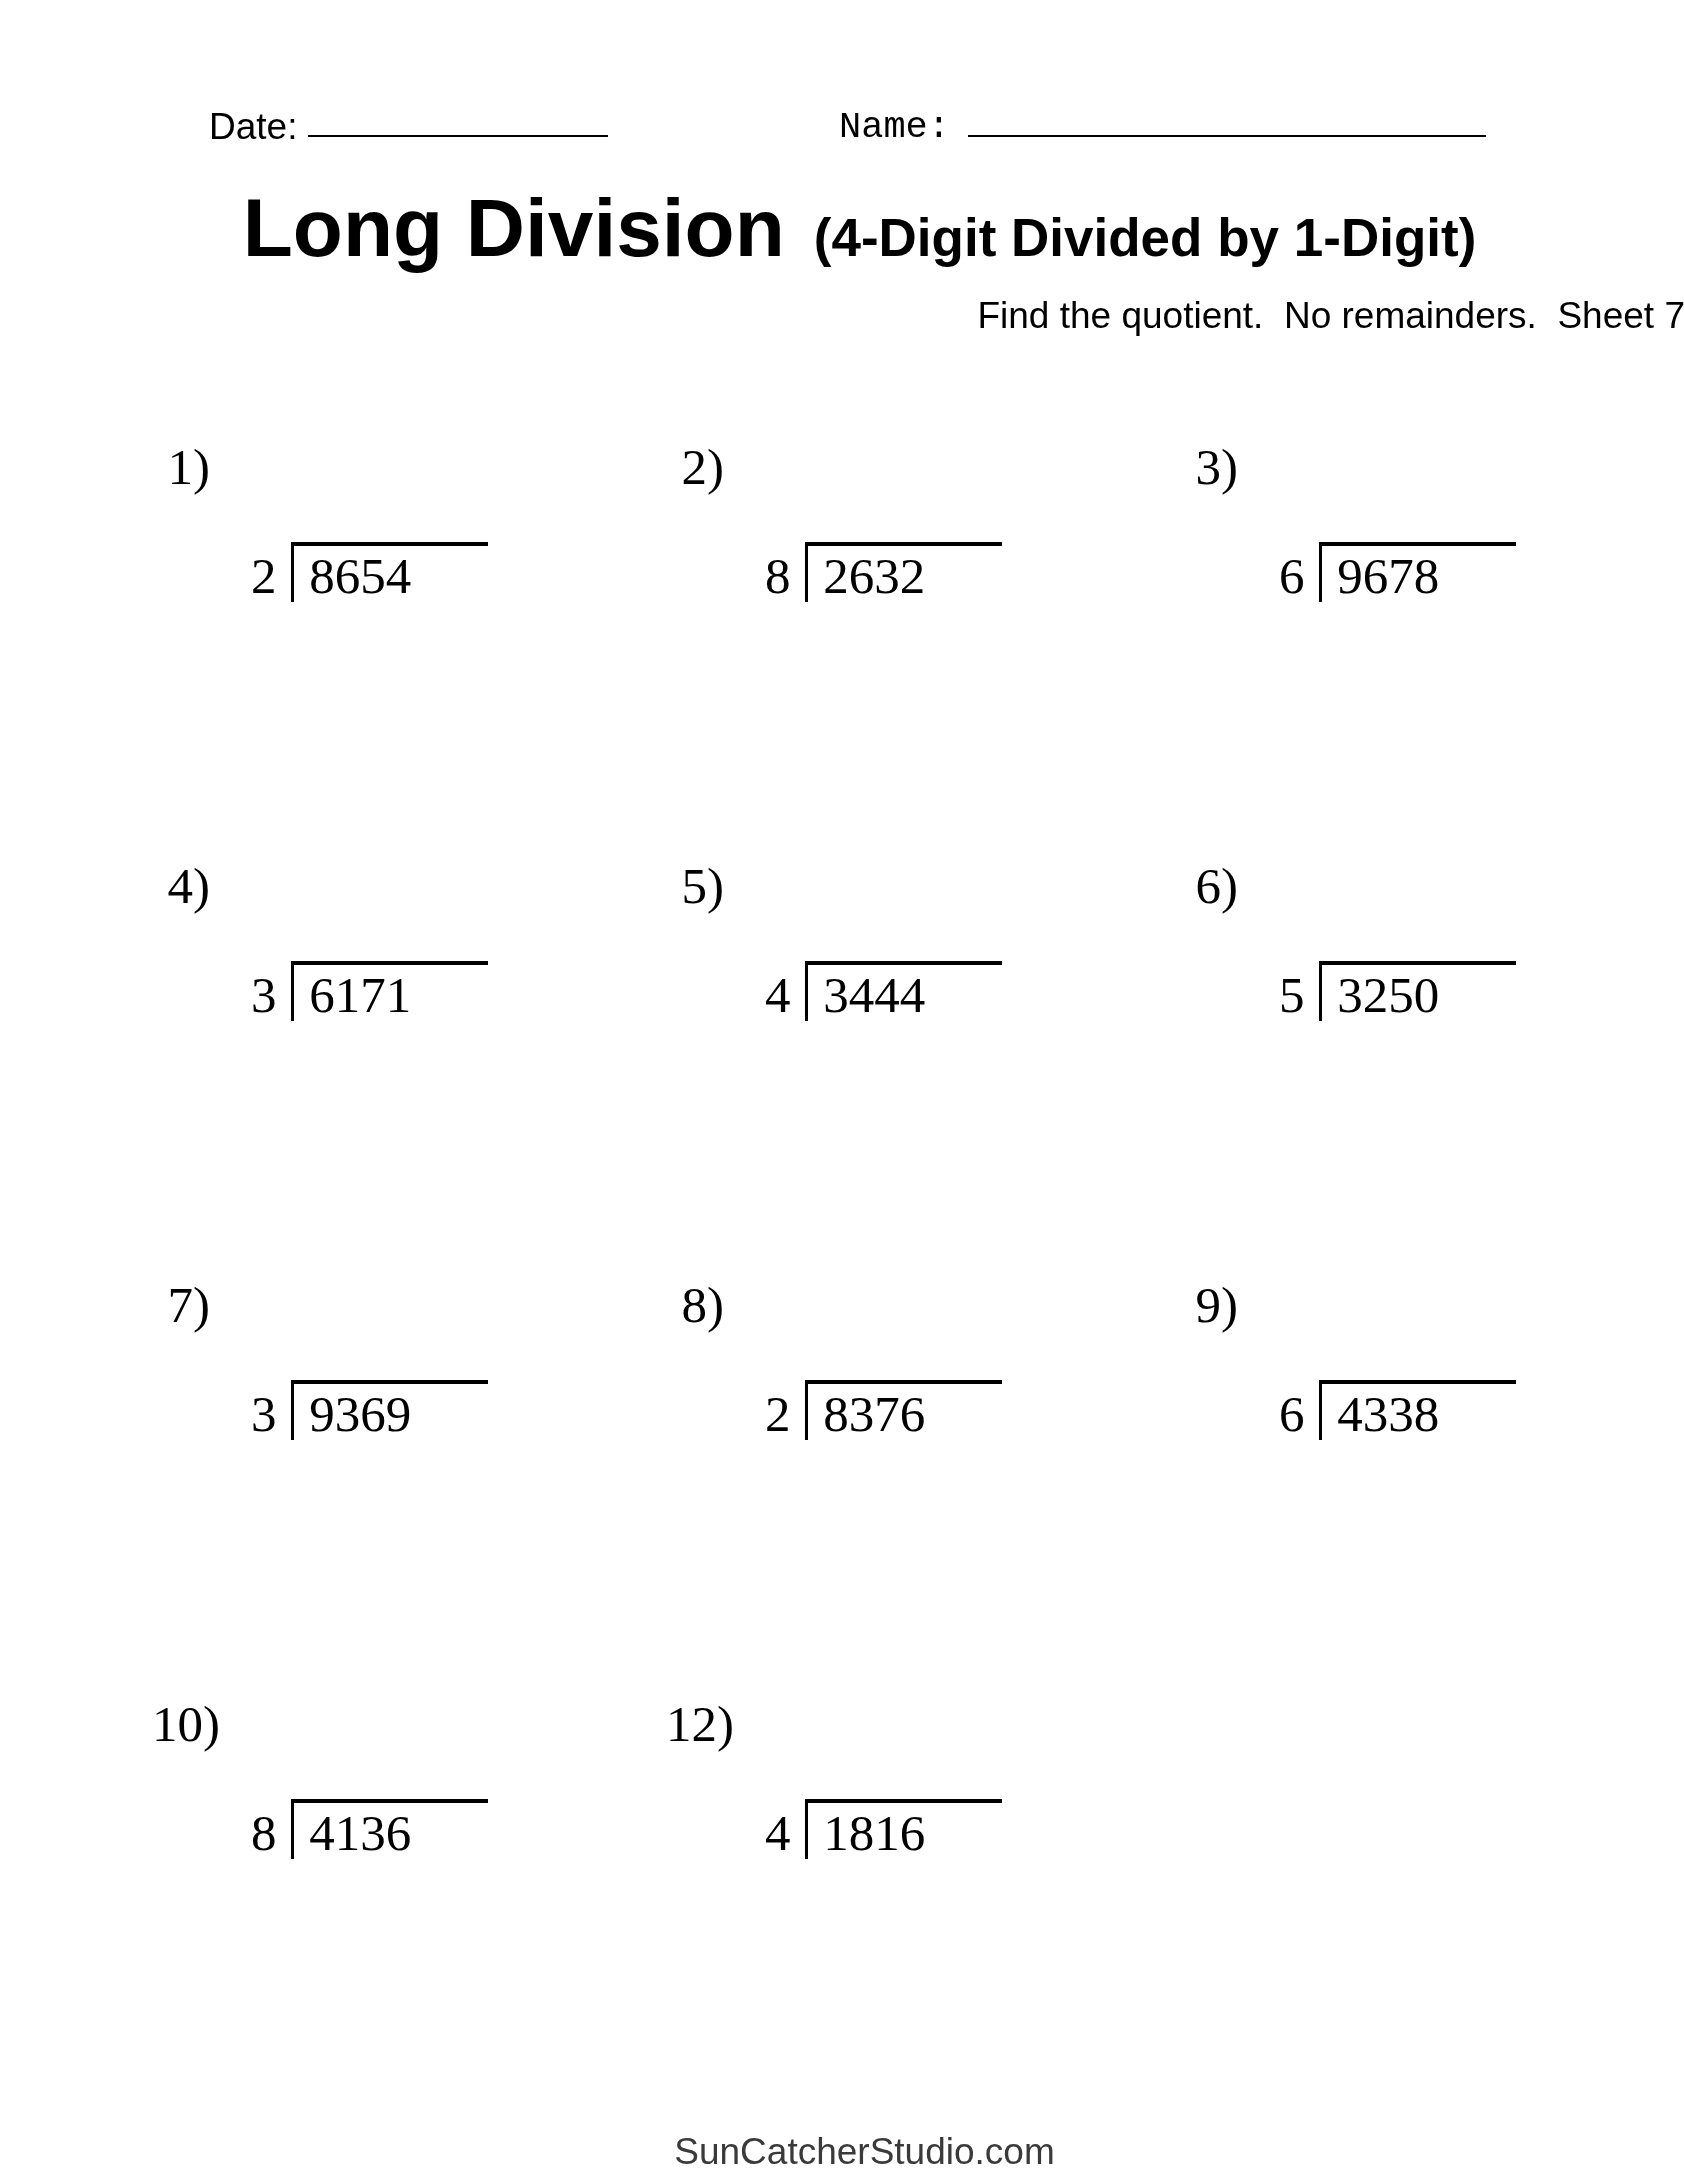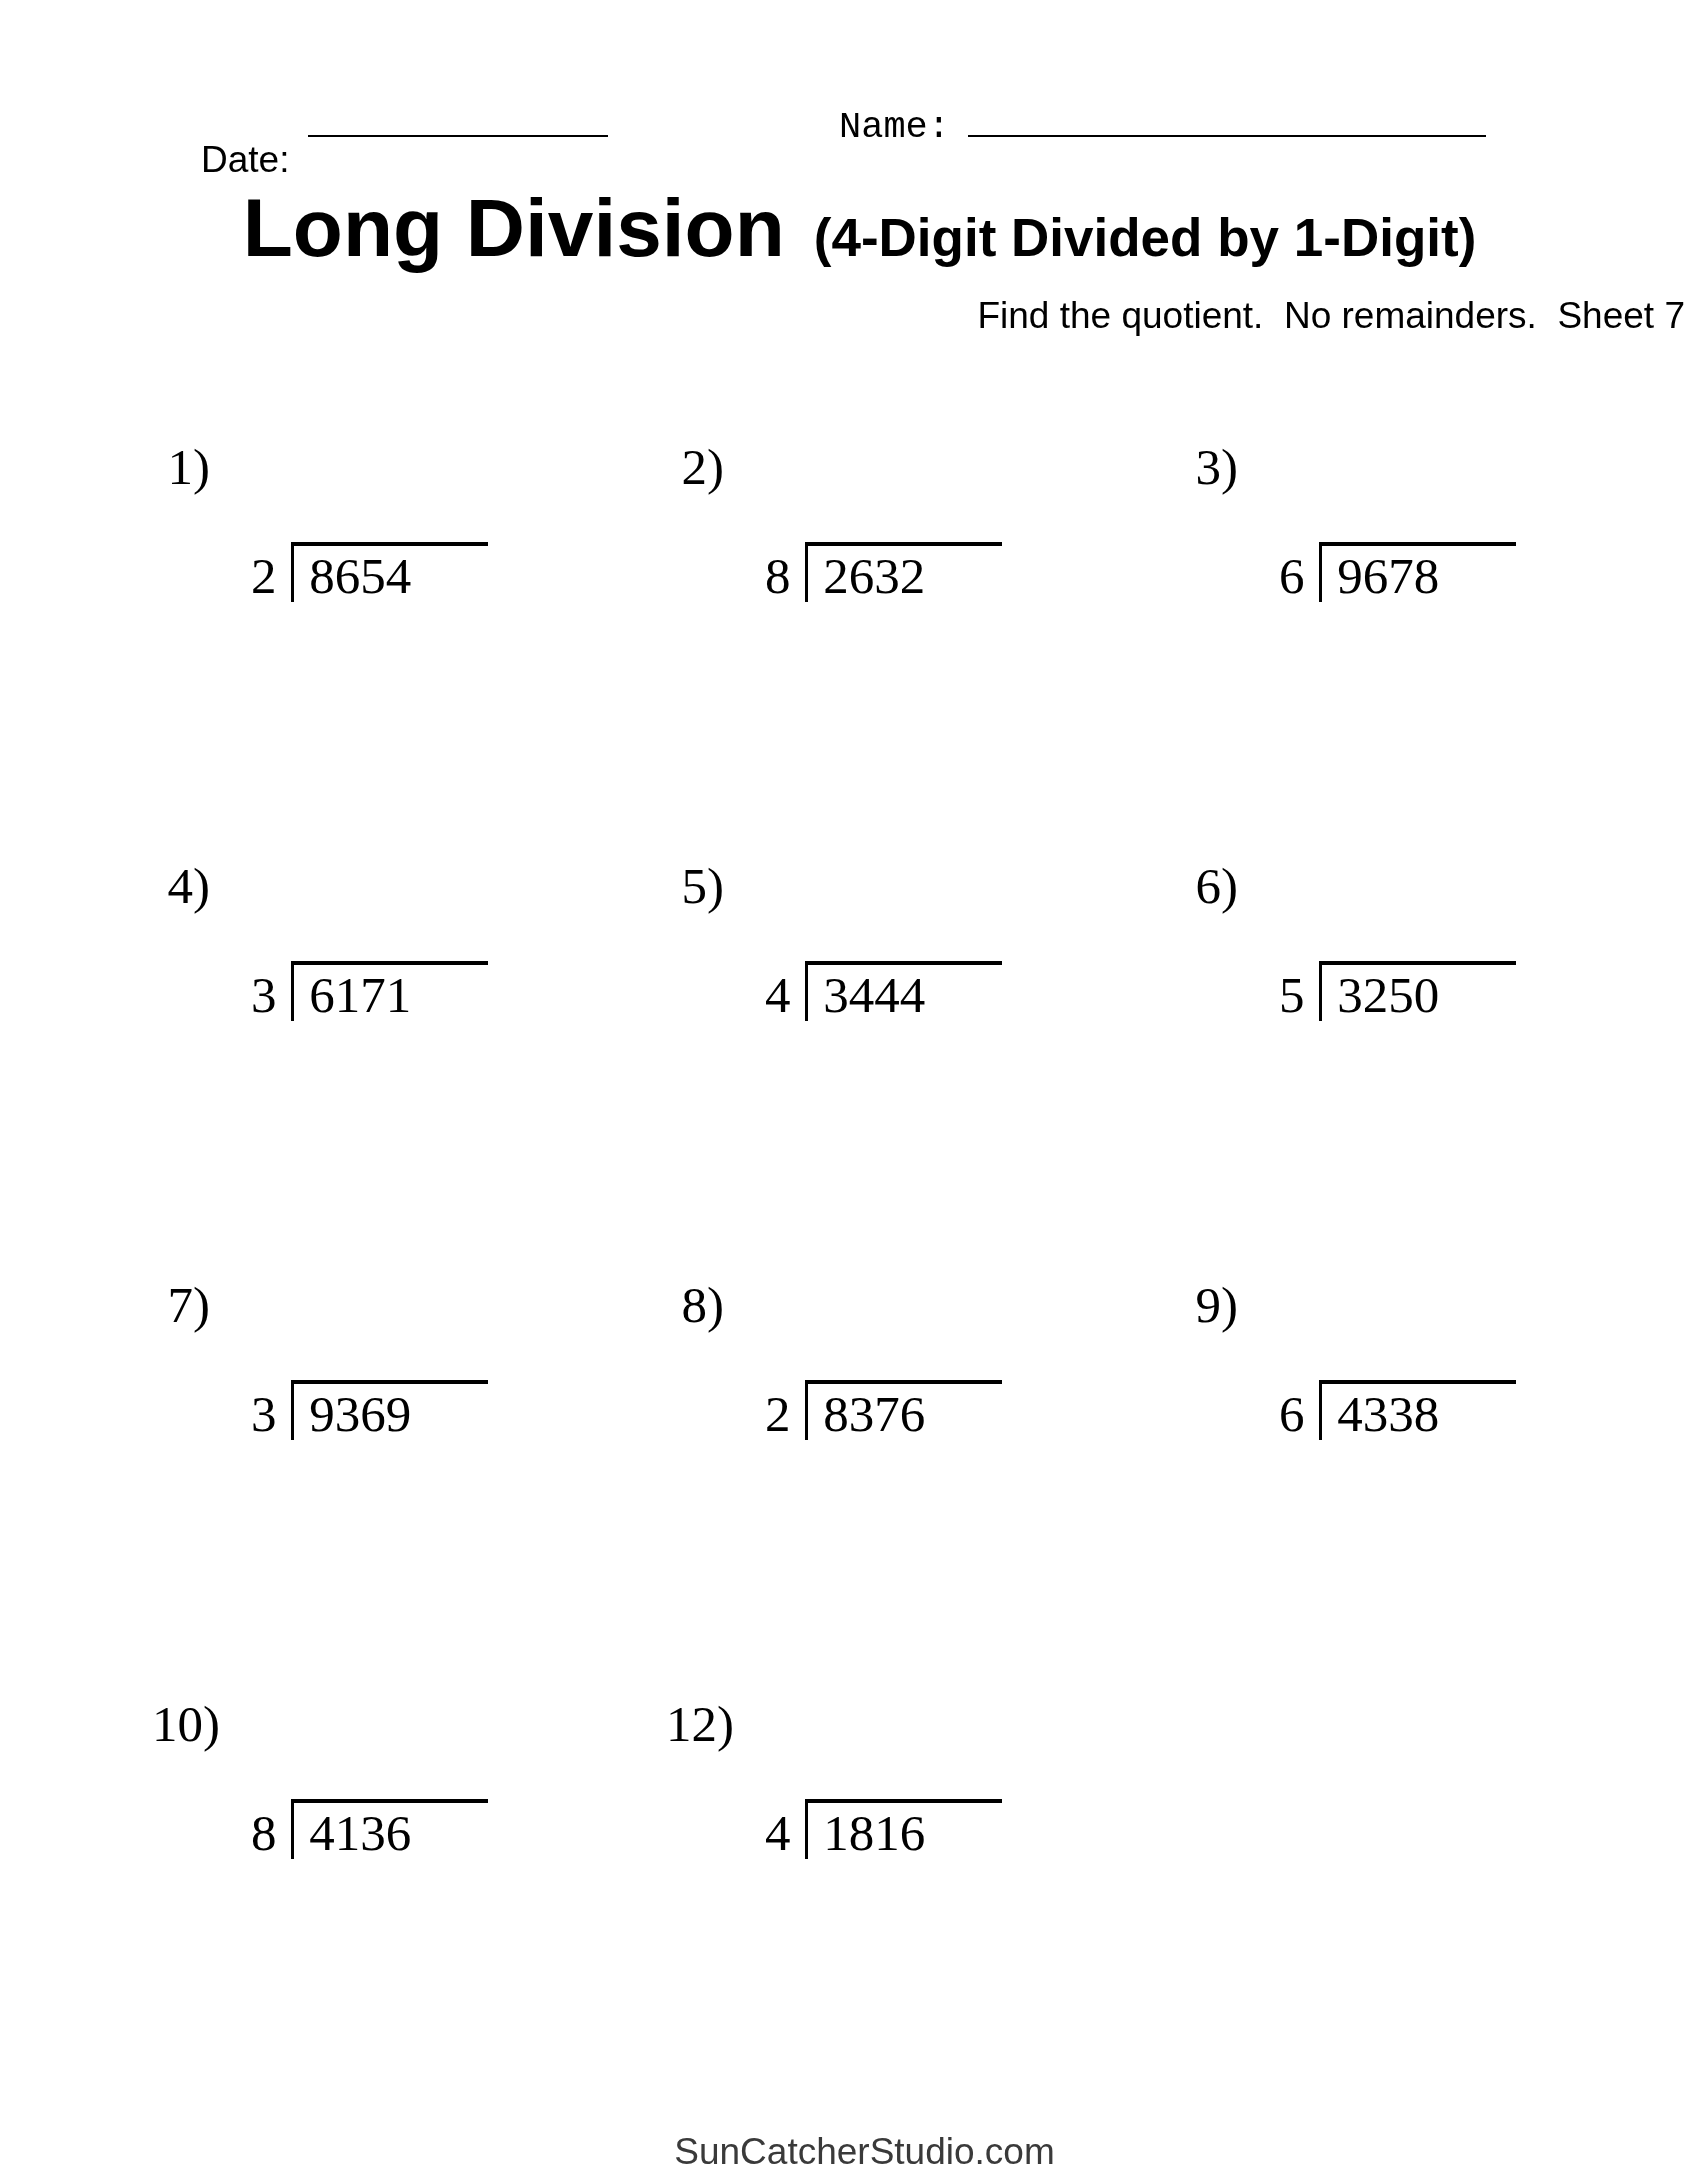--- a/index.html
+++ b/index.html
@@ -14,21 +14,21 @@
   }
 
   
   .hdr-label {
     position: absolute;
     top: 106px;
     font-size: 37px;
     font-weight: 400;
     color: #000;
   }
-  .date-label { left: 201px; margin-top: 33px; }
+  .date-label { left: 209px; }
   .name-label { left: 839px; font-family: Liberation Mono, monospace; }
   .write-line {
     position: absolute;
     top: 101px;
     height: 36px;
     border-bottom: 2.6px solid #000;
   }
   .date-line { left: 308px; width: 300px; }
   .name-line { left: 968px; width: 518px; }
 

